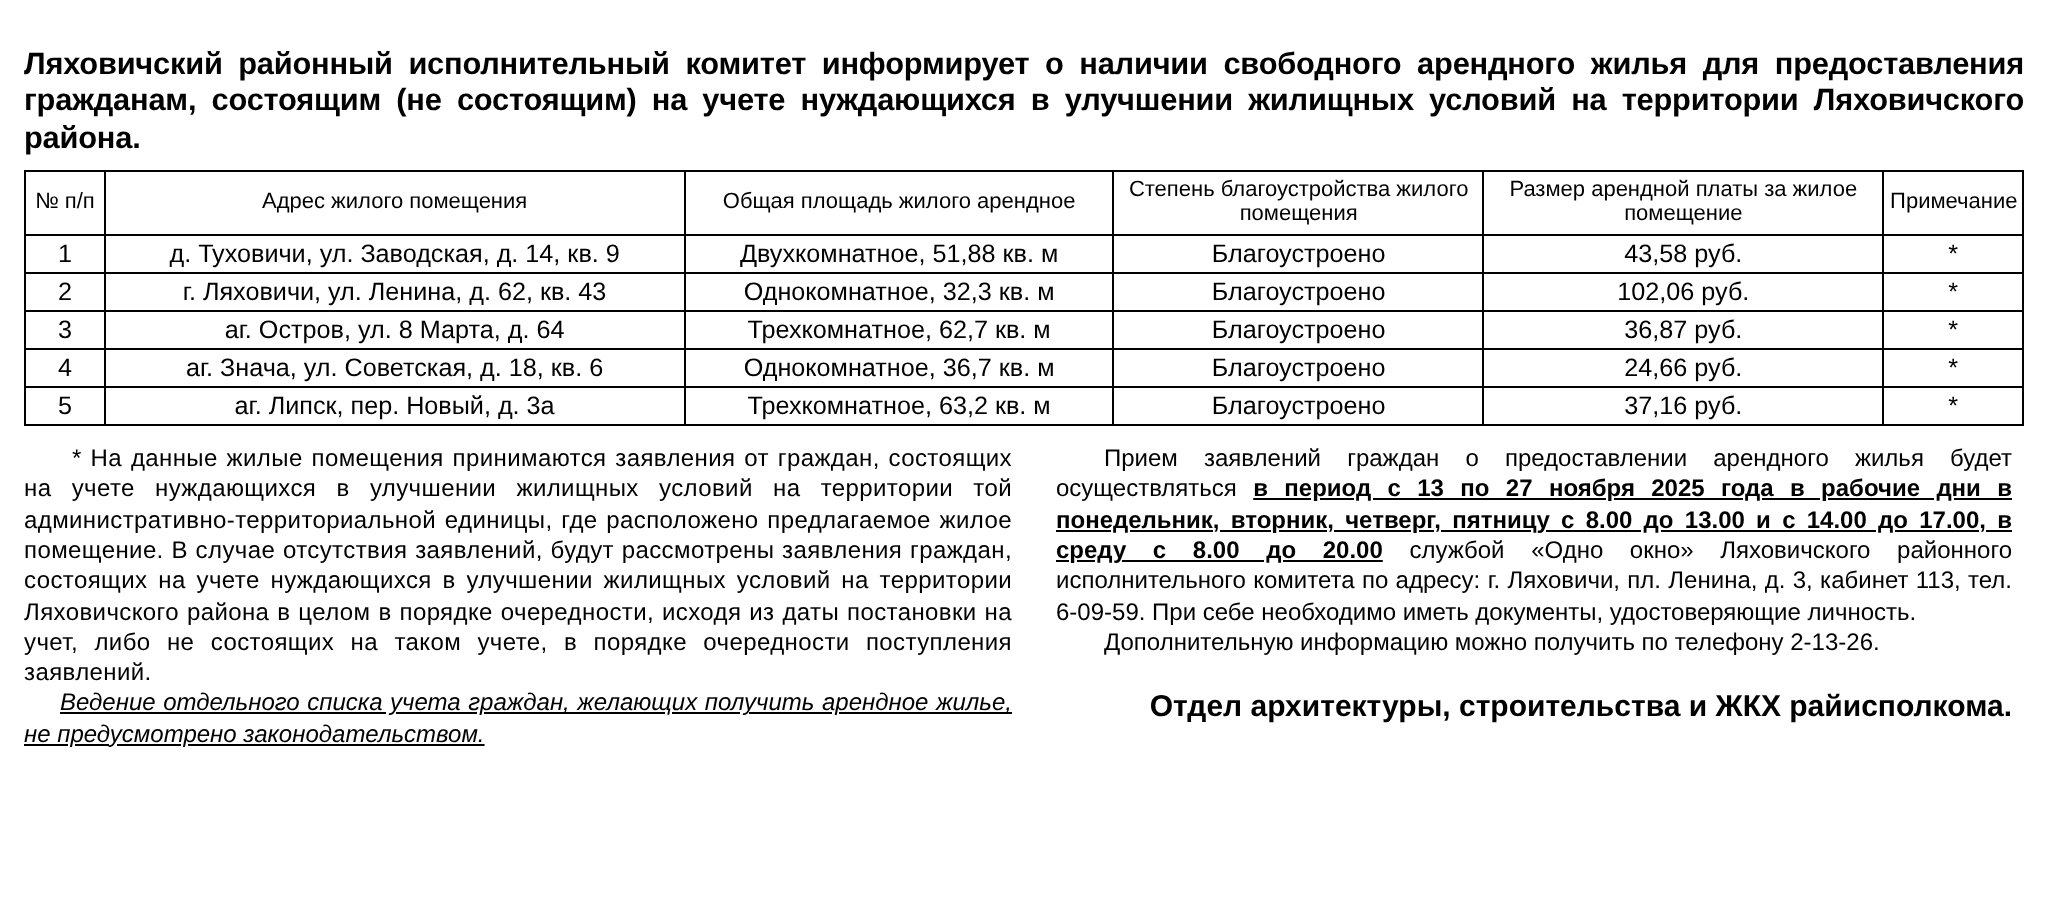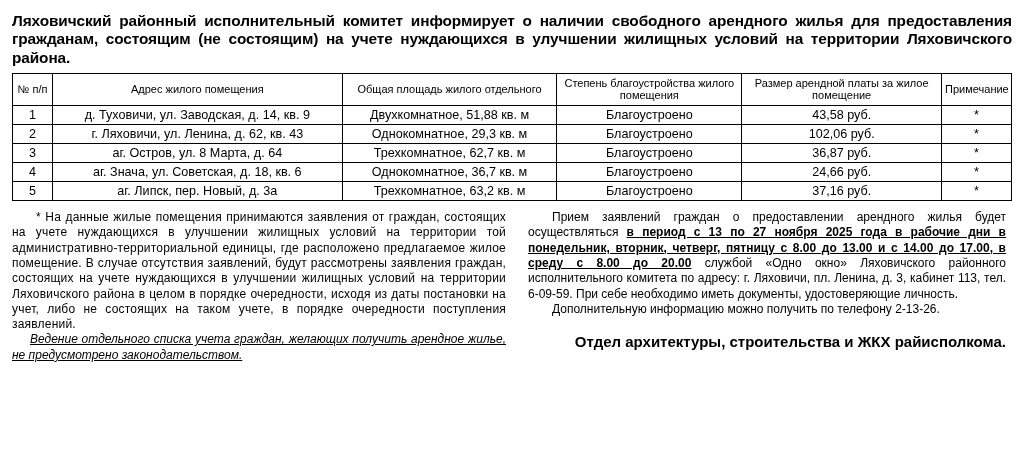--- a/index.html
+++ b/index.html
@@ -11,21 +11,21 @@
     height: 459px;
     background: #ffffff;
     font-family: "Liberation Sans", sans-serif;
     color: #000000;
     overflow: hidden;
   }
   .page {
     width: 1024px;
     height: 459px;
     box-sizing: border-box;
-    padding: 12px 12px 4px 12px;
+    padding: 24px 12px 4px 12px;
     position: relative;
   }
   .headline {
     font-size: 15.4px;
     font-weight: bold;
     line-height: 1.19;
     text-align: justify;
     letter-spacing: -0.1px;
     margin: 0 0 6px 0;
   }
@@ -104,39 +104,39 @@
       <col class="col-addr">
       <col class="col-area">
       <col class="col-comf">
       <col class="col-rent">
       <col class="col-note">
     </colgroup>
     <thead>
       <tr>
         <th>№ п/п</th>
         <th>Адрес жилого помещения</th>
-        <th>Общая площадь жилого отдельного</th>
+        <th>Общая площадь жилого арендное</th>
         <th>Степень благоустройства жилого помещения</th>
         <th>Размер арендной платы за жилое помещение</th>
         <th>Примечание</th>
       </tr>
     </thead>
     <tbody>
       <tr>
         <td class="num">1</td>
         <td>д. Туховичи, ул. Заводская, д. 14, кв. 9</td>
         <td>Двухкомнатное, 51,88 кв. м</td>
         <td>Благоустроено</td>
         <td>43,58 руб.</td>
         <td>*</td>
       </tr>
       <tr>
         <td class="num">2</td>
         <td>г. Ляховичи, ул. Ленина, д. 62, кв. 43</td>
-        <td>Однокомнатное, 29,3 кв. м</td>
+        <td>Однокомнатное, 32,3 кв. м</td>
         <td>Благоустроено</td>
         <td>102,06 руб.</td>
         <td>*</td>
       </tr>
       <tr>
         <td class="num">3</td>
         <td>аг. Остров, ул. 8 Марта, д. 64</td>
         <td>Трехкомнатное, 62,7 кв. м</td>
         <td>Благоустроено</td>
         <td>36,87 руб.</td>

